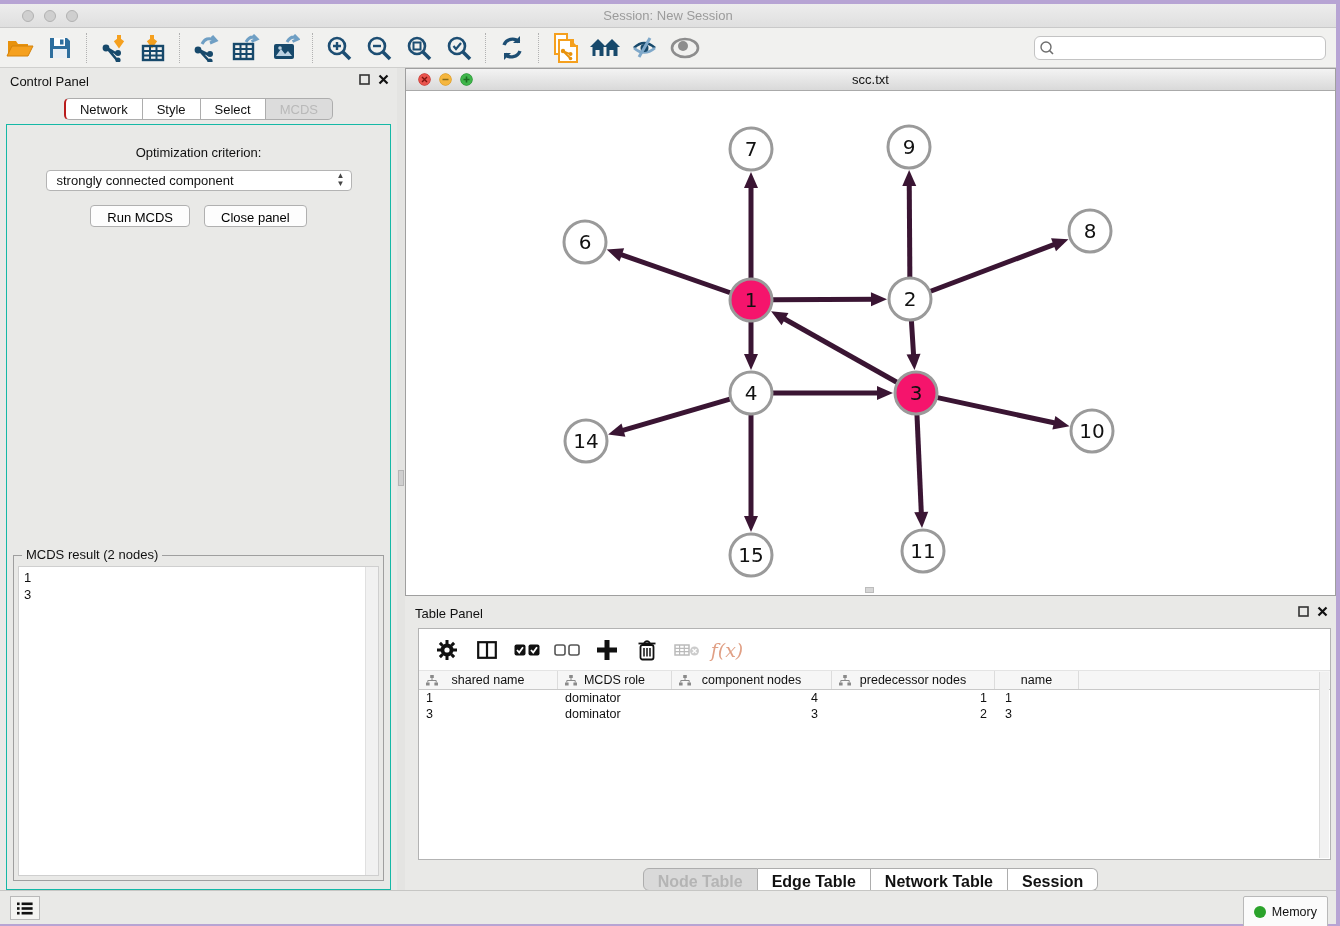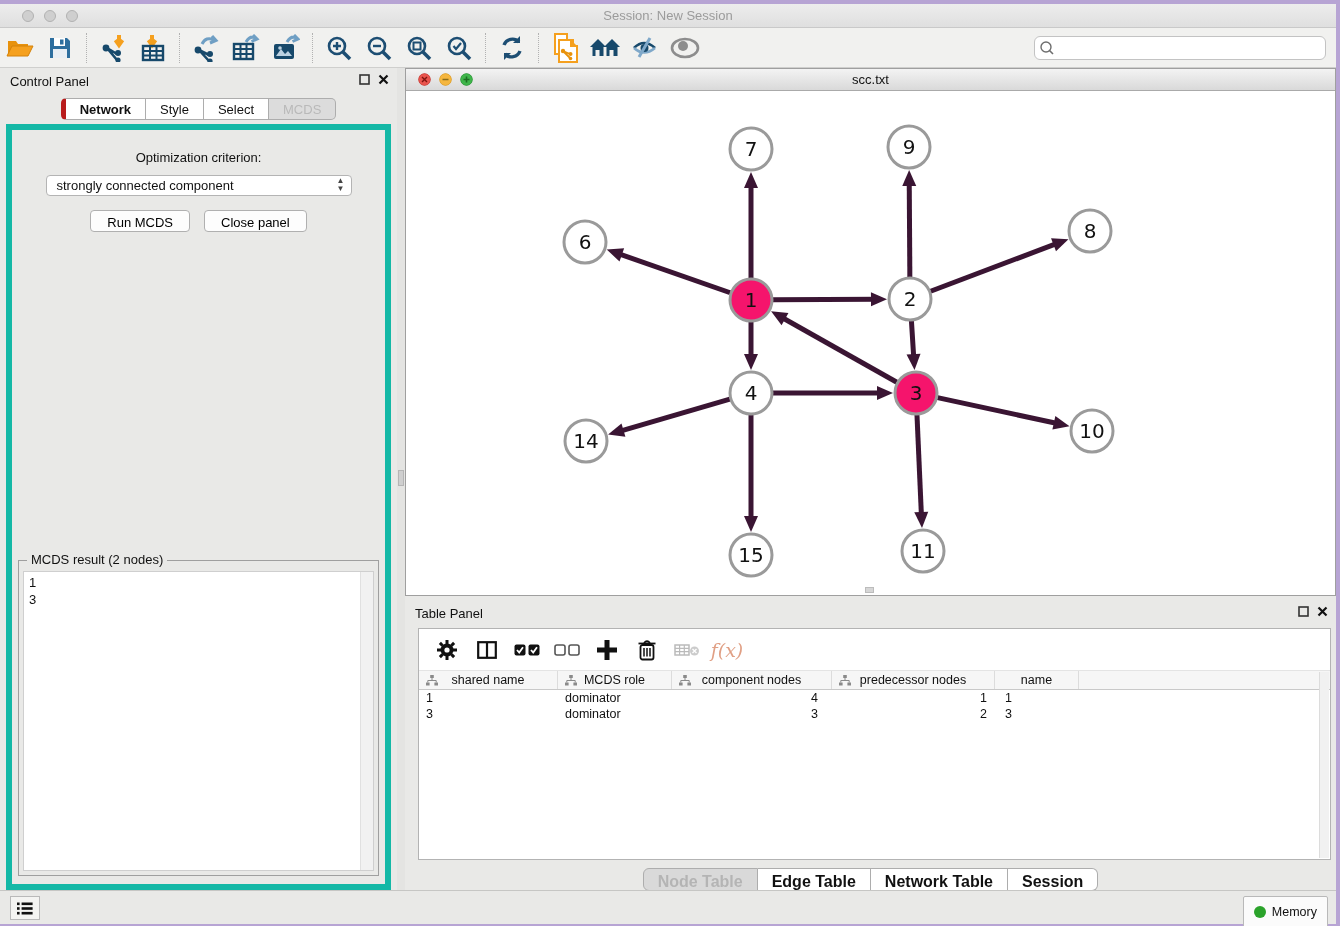--- a/index.html
+++ b/index.html
@@ -24,25 +24,25 @@
                  border:1px solid #c3c3c3; border-radius:6px; display:flex; align-items:center; }
   #search-input { border:none; outline:none; flex:1; height:20px; font-size:13px; background:transparent; }
 
   
   #control-panel { position:absolute; left:0; top:64px; width:397px; height:828px; background:#e9e9e7; }
   .panel-header { position:relative; height:26px; padding:6px 10px 0 10px; }
   .panel-hdr-btns { position:absolute; right:8px; top:6px; display:flex; gap:8px; align-items:center; }
   #cp-tabs { display:flex; justify-content:center; margin-top:4px; }
   .cp-tab { height:22px; padding:3px 14px 0 14px; background:#fff; border:1px solid #adadad;
             border-left:none; font-size:13px; cursor:default; }
-  .cp-tab:first-child { border-left:5px solid #b91c1c; border-radius:5px 0 0 5px;font-weight:bold; }
+  .cp-tab:first-child { border-left:2px solid #b91c1c; border-radius:5px 0 0 5px; }
   .cp-tab:last-child  { border-radius:0 5px 5px 0; }
   .cp-tab.active { background:#dcdcdc; color:#b9b9b9; }
   #cp-body { position:absolute; left:6px; right:6px; top:56px; bottom:6px;
-             border:6px solid #14b8a6; background:#e9e9e7; }
+             border:1px solid #14b8a6; background:#e9e9e7; }
   #opt-label { text-align:center; margin-top:20px; }
   #criterion-select { position:relative; margin:10px auto 0 auto; width:306px; height:21px; background:#fff;
                       border:1px solid #b4b4b4; border-radius:4px; padding:2px 22px 0 10px; }
   #criterion-stepper { position:absolute; right:6px; top:1px; font-size:8px; line-height:8px; color:#444;
                        display:flex; flex-direction:column; align-items:center; }
   #cp-buttons { display:flex; justify-content:center; gap:14px; margin-top:14px; }
   .btn { height:22px; padding:3px 16px 0 16px; background:#fdfdfd; border:1px solid #b0b0b0;
          border-radius:4px; font-size:13px; }
   #result-group { position:absolute; left:6px; right:6px; bottom:8px; top:430px;
                   border:1px solid #9f9f9f; background:#e9e9e7; }

